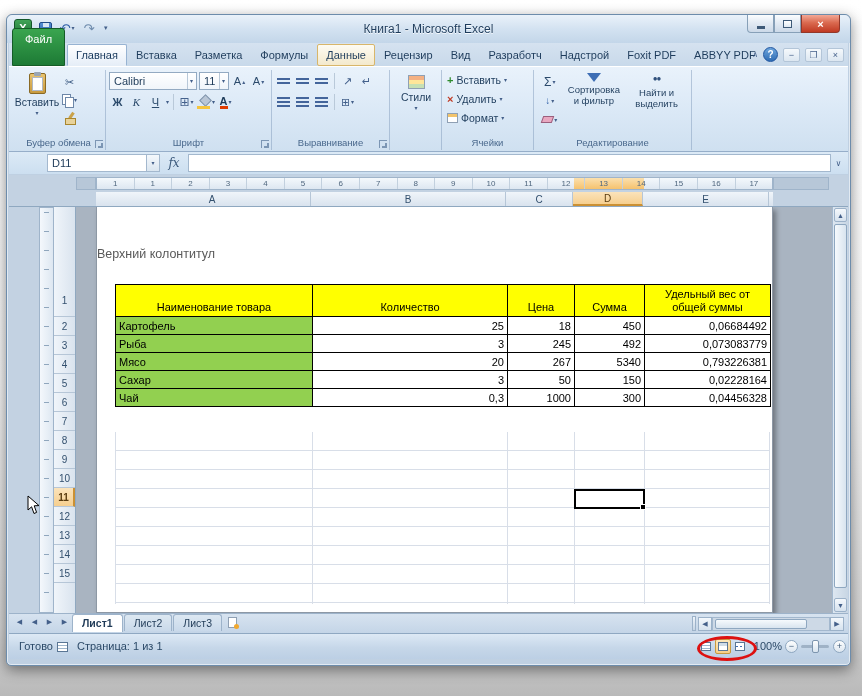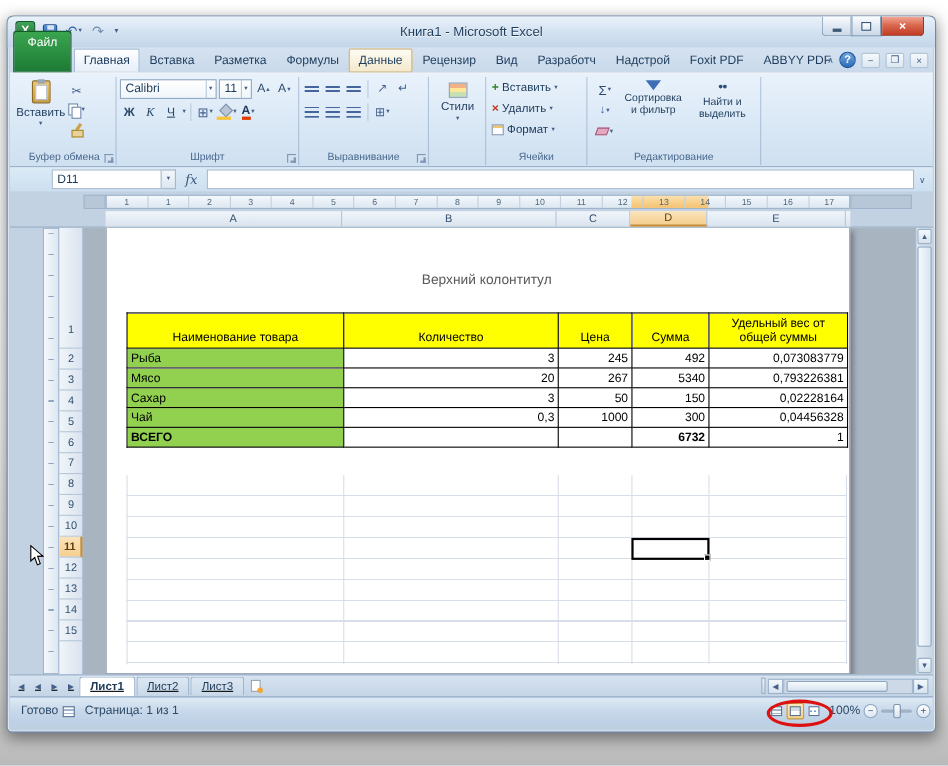--- a/index.html
+++ b/index.html
@@ -196,21 +196,21 @@
   background:repeating-linear-gradient(to bottom,#8fa6bd 0 1px,transparent 1px 19px); }
 .rowheads { position:absolute; left:45px; top:0; bottom:0; width:22px;
   background:linear-gradient(to right,#f0f5fa,#d9e3ee); border-right:1px solid #8fa8c0; }
 .rh-cell { position:absolute; left:0; right:0; border-bottom:1px solid #b6c6d7; font-size:10px;
   color:#33506e; display:flex; align-items:center; justify-content:center; }
 .rh-cell.hl { background:linear-gradient(#fbe3bb,#f6cf8f); border-right:2px solid #cb9033;
   color:#5a3c10; font-weight:bold; }
 .canvas { position:absolute; left:67px; right:16px; top:0; bottom:0; background:#a9b4c1; }
 .pagew { position:absolute; left:20px; top:0; width:677px; height:406px; background:#fff;
   border:1px solid #8d98a5; border-top:none; box-shadow:3px 3px 5px rgba(0,0,0,.35); }
-.pheader { position:absolute; left:0; right:0; top:40px; text-align:center; font-size:12.5px; color:#595959;padding-left:16px; }
+.pheader { position:absolute; left:0; right:0; top:40px; font-size:12.5px; color:#595959; }
 
 .xltable { position:absolute; left:18px; top:77px; border-collapse:collapse; table-layout:fixed;
   font-size:11px; color:#000; }
 .xltable th, .xltable td { border:1px solid #000; overflow:hidden; white-space:nowrap; padding:0 3px; }
 .xltable th { height:32px; font-weight:normal; vertical-align:bottom; text-align:center;
   padding-bottom:2px; white-space:normal; line-height:13px; }
 .xltable td { height:18px; }
 .td-name { text-align:left; }
 .td-num { text-align:right; }
 .th-left { text-align:left; }
@@ -228,21 +228,21 @@
 .sbtn { position:absolute; left:1px; right:1px; height:14px; font-size:7px; color:#44608a;
   display:flex; align-items:center; justify-content:center;
   background:linear-gradient(#f4f8fc,#d6e2ee); border:1px solid #9cb2c9; border-radius:2px; }
 .sbtn.up { top:1px; } .sbtn.down { bottom:1px; }
 .vthumb { position:absolute; left:1px; right:1px; top:17px; bottom:25px;
   background:linear-gradient(to right,#f6fafd,#d8e4ef); border:1px solid #8ea7c0; border-radius:2px; }
 
 
 .tabbar { position:absolute; left:2px; right:2px; top:598px; height:20px;
   background:linear-gradient(#d7e3f0,#c4d5e7); border-top:1px solid #9db3ca;
-  display:flex; align-items:center; padding-left:3px;text-decoration:underline; }
+  display:flex; align-items:flex-start; padding-left:3px; }
 .navbtn { width:15px; height:16px; font-size:7px; color:#44608a; display:flex; align-items:center;
   justify-content:center; }
 .stab { height:17px; padding:2px 9px 0; font-size:10.5px; color:#1f3a57;
   background:linear-gradient(#dde8f2,#c9d9ea); border:1px solid #9db3ca; border-bottom:none;
   border-radius:3px 3px 0 0; margin-right:1px; }
 .stab.active { background:#fff; font-weight:bold; height:18px; }
 .addsheet { width:20px; height:16px; display:flex; align-items:center; justify-content:center; }
 .mini-sheet { display:inline-block; width:9px; height:11px; background:#fff; border:1px solid #8fa0b4;
   position:relative; }
 .mini-sheet::after { content:""; position:absolute; right:-3px; bottom:-2px; width:5px; height:5px;
@@ -591,20 +591,27 @@
           <thead>
             <tr>
               <th style="background:#ffff00;">Наименование товара</th>
               <th style="background:#ffff00;">Количество</th>
               <th style="background:#ffff00;">Цена</th>
               <th style="background:#ffff00;">Сумма</th>
               <th style="background:#ffff00;margin-top:12px;" class="th-left">Удельный вес от общей суммы</th>
             </tr>
           </thead>
           <tbody>
+            <tr>
+              <td class="td-name" style="background:#92d050;">Картофель</td>
+              <td class="td-num">25</td>
+              <td class="td-num">18</td>
+              <td class="td-num">450</td>
+              <td class="td-num">0,06684492</td>
+            </tr>
             <tr>
               <td class="td-name" style="background:#92d050;">Рыба</td>
               <td class="td-num">3</td>
               <td class="td-num">245</td>
               <td class="td-num">492</td>
               <td class="td-num">0,073083779</td>
             </tr>
             <tr>
               <td class="td-name" style="background:#92d050;">Мясо</td>
               <td class="td-num">20</td>
@@ -619,27 +626,20 @@
               <td class="td-num">150</td>
               <td class="td-num">0,02228164</td>
             </tr>
             <tr>
               <td class="td-name" style="background:#92d050;">Чай</td>
               <td class="td-num">0,3</td>
               <td class="td-num">1000</td>
               <td class="td-num">300</td>
               <td class="td-num">0,04456328</td>
             </tr>
-            <tr class="row-total">
-              <td class="td-name" style="background:#92d050;">ВСЕГО</td>
-              <td class="td-num"></td>
-              <td class="td-num"></td>
-              <td class="td-num b">6732</td>
-              <td class="td-num">1</td>
-            </tr>
           </tbody>
         </table>
 
         <div class="grid">
           <div class="gvl" style="left:0;"></div>
           <div class="gvl" style="left:197px;"></div>
           <div class="gvl" style="left:392px;"></div>
           <div class="gvl" style="left:459px;"></div>
           <div class="gvl" style="left:529px;"></div>
           <div class="gvl" style="left:654px;"></div>

